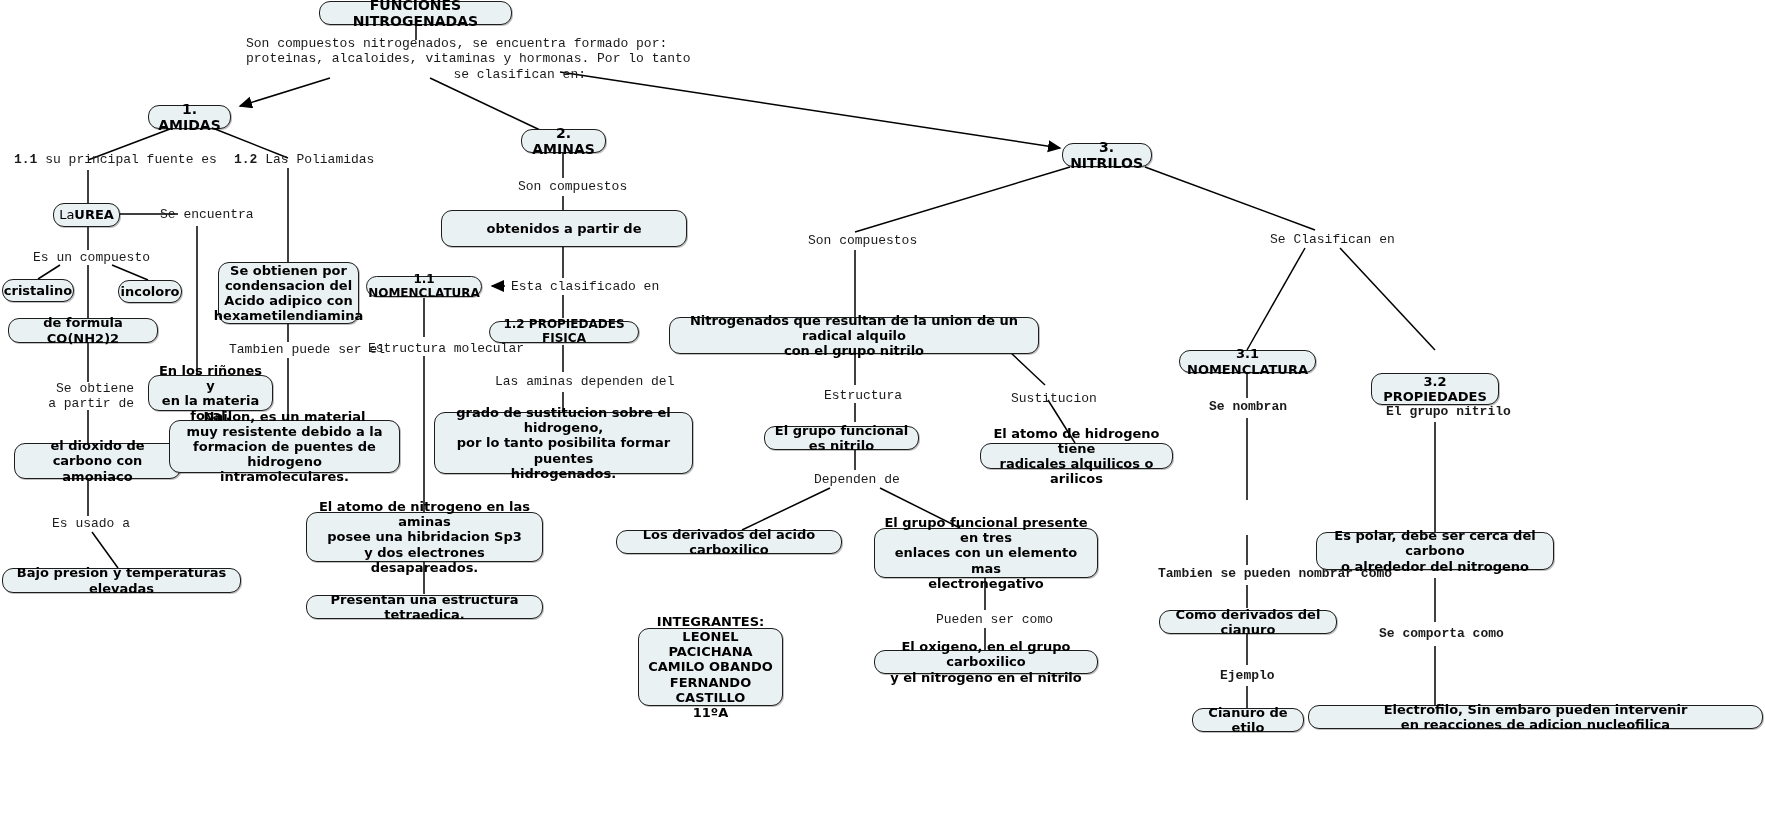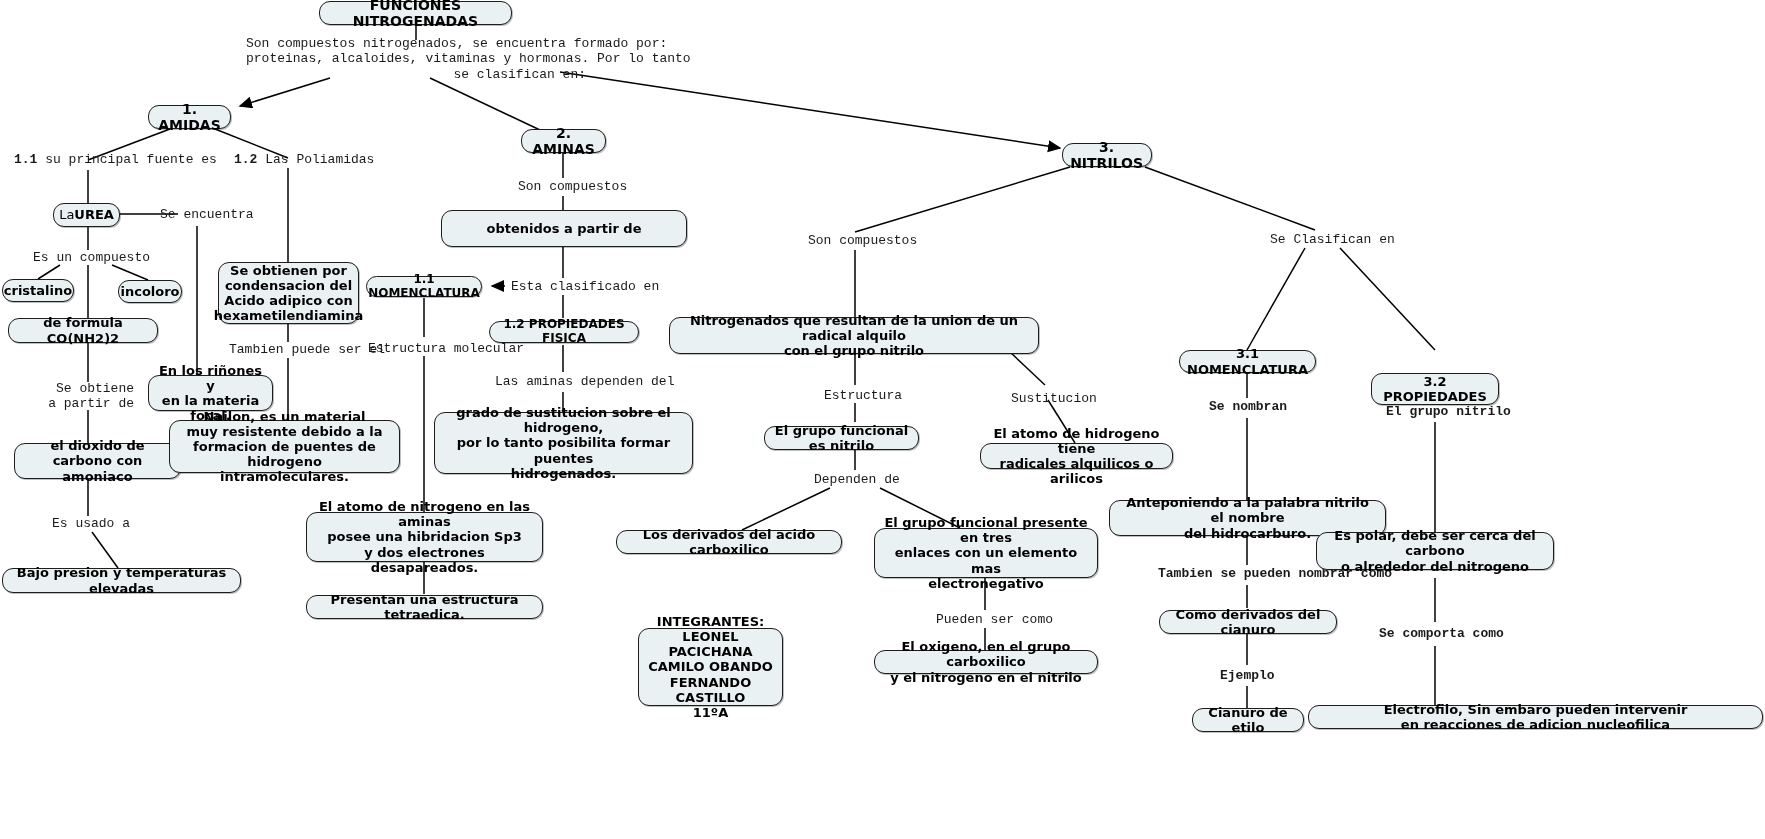--- a/index.html
+++ b/index.html
@@ -365,26 +365,20 @@
   </div>
 
   <div class="lbl t13 bold" style="left:1209px; top:399px;">
     <span>Se nombran</span>
   </div>
 
   <div class="lbl t13 bold" style="left:1386px; top:404px;">
     <span>El grupo nitrilo</span>
   </div>
 
-  <div class="node t13" style="left:1109px; top:500px; width:277px; height:36px;">
-    <div>
-      <div>Anteponiendo a la palabra nitrilo el nombre</div>
-      <div>del hidrocarburo.</div>
-    </div>
-  </div>
 
   <div class="lbl t13 bold" style="left:1158px; top:566px;">
     <span>Tambien se pueden nombrar como</span>
   </div>
 
   <div class="node t13" style="left:1316px; top:532px; width:238px; height:38px;">
     <div>
       <div>Es polar, debe ser cerca del carbono</div>
       <div>o alrededor del nitrogeno</div>
     </div>

